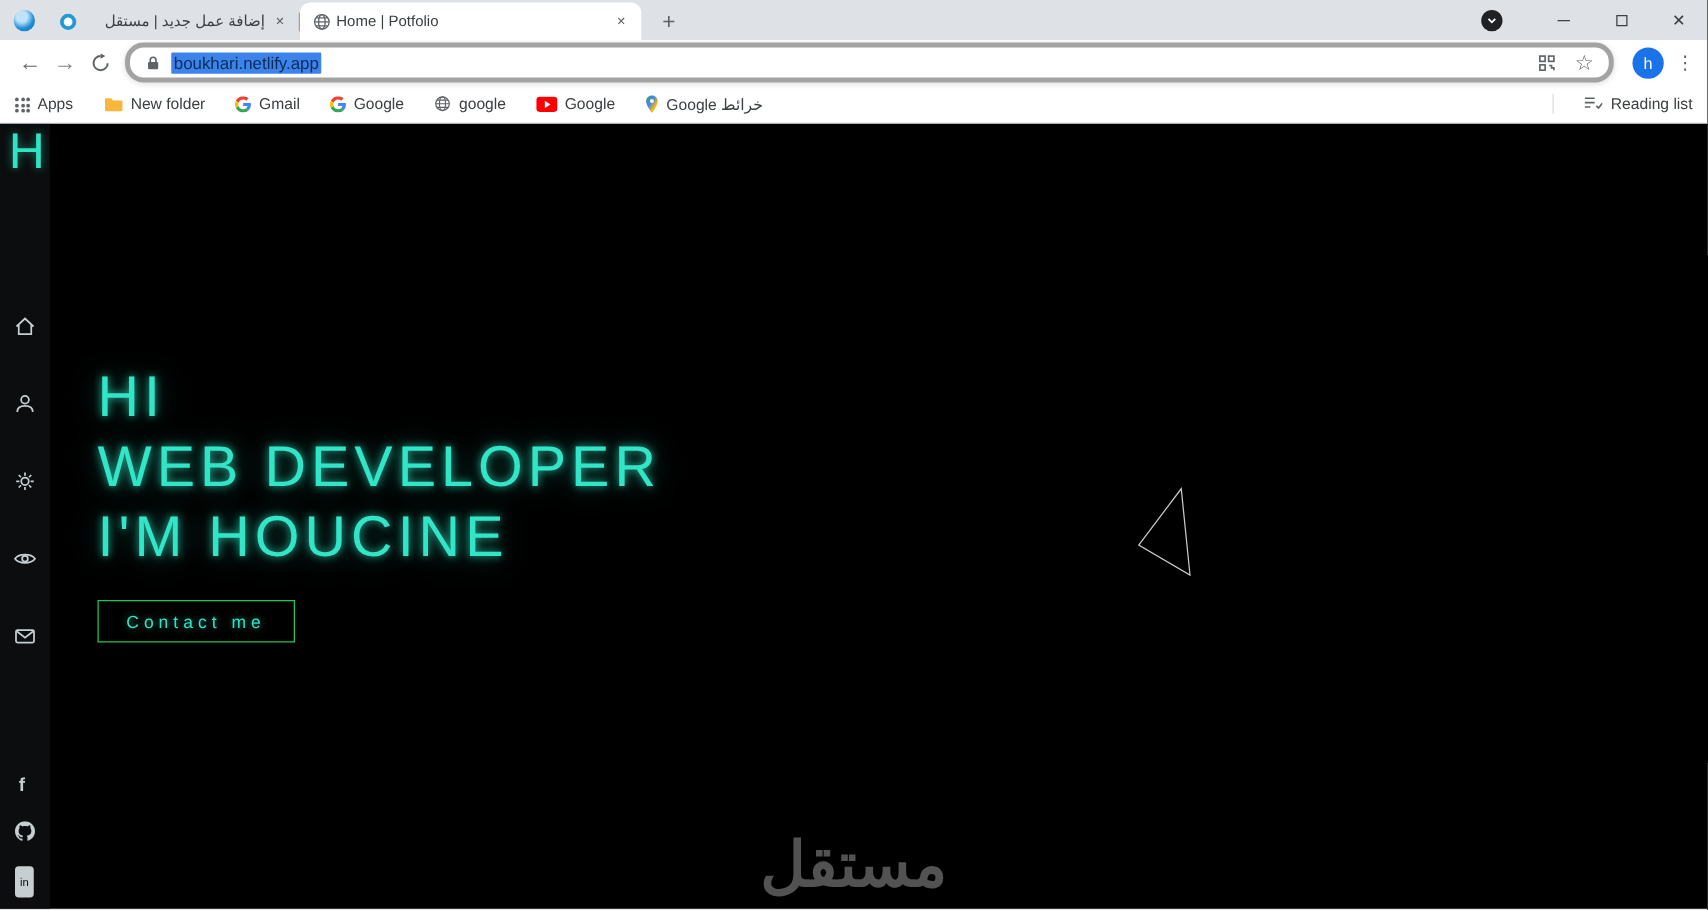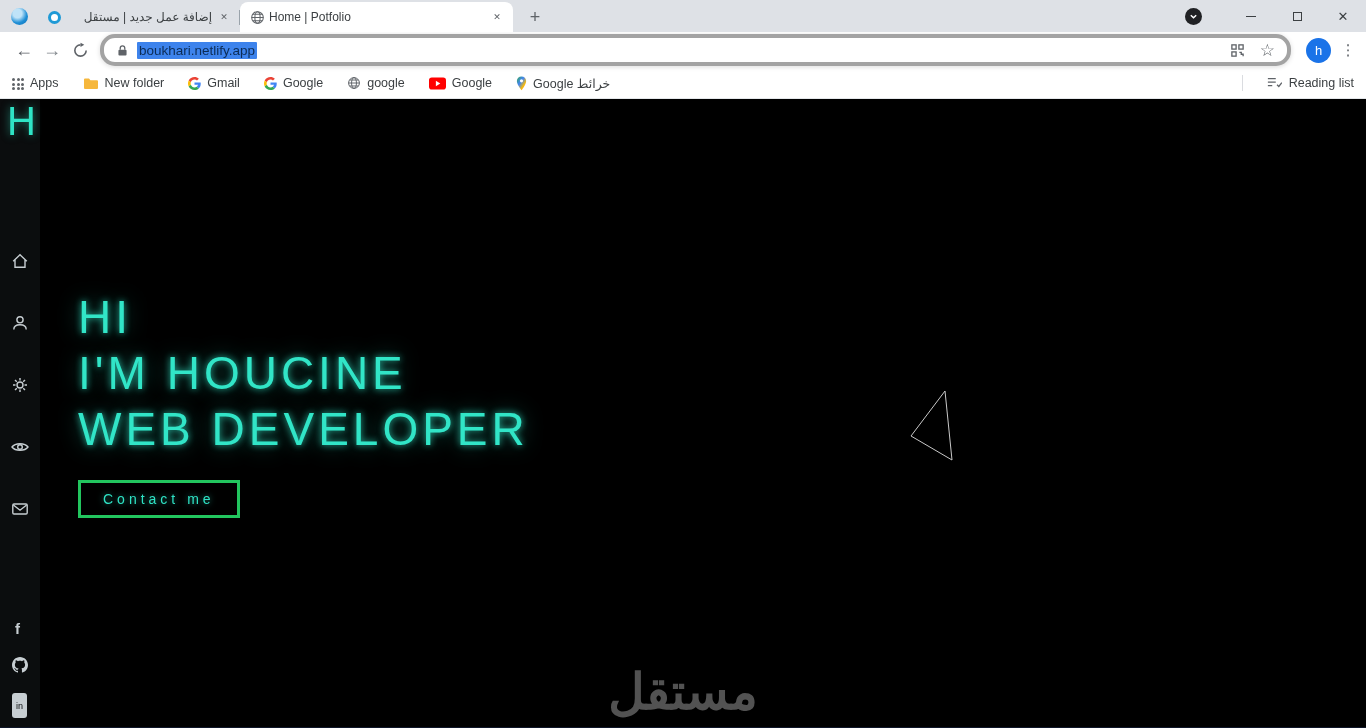--- a/index.html
+++ b/index.html
@@ -2,21 +2,21 @@
 <html><head>
 <meta charset="utf-8">
 <style>
   * { box-sizing: border-box; }
   html,body { margin:0; padding:0; }
   body {
     width:1366px; height:728px; overflow:hidden;
     font-family:"Liberation Sans", sans-serif;
     background:#000;
   }
-  .screen { width:1366px; height:728px; position:relative; background:#0f172a; }
+  .screen { width:1366px; height:728px; position:relative; background:#e5e5e5; }
 
   
   .titlebar { height:32px; background:#dee1e6; position:relative; display:flex; align-items:flex-end; }
   .app-icon { position:absolute; left:11px; top:8px; width:17px; height:17px; border-radius:50%;
     background:radial-gradient(circle at 38% 32%, #bfe3f8 0 28%, #1f8fd6 60%, #0d6cb4 100%); }
   .tab { height:30px; display:flex; align-items:center; padding:0 8px 0 10px; font-size:12px; color:#3c4043; position:relative; }
   .tab.inactive { margin-left:38px; width:202px; }
   .tab.inactive::after { content:""; position:absolute; right:0; top:8px; width:1px; height:15px; background:#9aa3ab; }
   .tab.active { width:273px; background:#fff; border-radius:8px 8px 0 0; }
   .tab-title { flex:1; white-space:nowrap; overflow:hidden; margin:0 4px; }
@@ -63,21 +63,21 @@
     text-shadow:0 0 8px rgba(47,227,197,.55); }
   .side-ico { position:absolute; left:10px; width:20px; height:20px; }
   .fb-ico { position:absolute; left:15px; font-size:15px; font-weight:700; color:#c7ced2; }
   .li-ico { position:absolute; left:12px; width:15px; height:25px; background:#c7ced2; border-radius:3px;
     color:#0b0d0e; font-size:9px; font-weight:400; display:flex; align-items:center; justify-content:center; }
   .gh-ico { position:absolute; left:12px; }
 
   .hero { position:absolute; left:78px; top:190px; }
   .hero-line { font-size:46px; line-height:56px; letter-spacing:4px; color:#31e5c7; font-weight:400;
     text-shadow:0 0 7px rgba(49,229,199,.8), 0 0 22px rgba(49,229,199,.45); white-space:nowrap; }
-  .contact-btn { margin-top:23px; display:inline-block; padding:8px 22px; border:3px solid #22c55e;
+  .contact-btn { margin-top:23px; display:inline-block; padding:8px 22px; border:1px solid #22c55e;
     background:transparent; color:#2fe3c5; font-size:14px; letter-spacing:4px;
     text-shadow:0 0 6px rgba(49,229,199,.6); font-family:"Liberation Sans",sans-serif; }
   .triangle { position:absolute; left:903px; top:283px; }
   .watermark { position:absolute; left:0; right:0; bottom:10px; text-align:center; }
   .wm-ar { font-size:50px; font-weight:700; color:#525252; line-height:1; }
   .wm-en { font-size:27px; color:#484848; letter-spacing:1px; margin-top:2px; }
 
   svg { display:block; }
 </style>
 </head>
@@ -298,22 +298,22 @@
       <span class="gh-ico" style="top:558px">
         <svg width="16" height="16" viewBox="0 0 24 24">
           <path fill="#c7ced2" d="M12 0C5.37 0 0 5.37 0 12c0 5.3 3.438 9.8 8.205 11.385.6.113.82-.258.82-.577 0-.285-.01-1.04-.015-2.04-3.338.724-4.042-1.61-4.042-1.61-.546-1.385-1.333-1.754-1.333-1.754-1.09-.745.082-.73.082-.73 1.205.085 1.838 1.236 1.838 1.236 1.07 1.835 2.807 1.305 3.492.998.108-.776.417-1.305.76-1.605-2.665-.3-5.466-1.332-5.466-5.93 0-1.31.465-2.38 1.235-3.22-.135-.303-.54-1.523.105-3.176 0 0 1.005-.322 3.3 1.23.96-.267 1.98-.399 3-.405 1.02.006 2.04.138 3 .405 2.28-1.552 3.285-1.23 3.285-1.23.645 1.653.24 2.873.12 3.176.765.84 1.23 1.91 1.23 3.22 0 4.61-2.805 5.625-5.475 5.92.42.36.81 1.096.81 2.22 0 1.606-.015 2.896-.015 3.286 0 .315.21.69.825.57C20.565 21.795 24 17.295 24 12c0-6.63-5.37-12-12-12z"></path>
         </svg>
       </span>
       <span class="li-ico" style="top:594px">in</span>
     </aside>
 
     <div class="hero">
       <div class="hero-line">HI</div>
+      <div class="hero-line">WEB DEVELOPER</div>
       <div class="hero-line">I'M HOUCINE</div>
-      <div class="hero-line">WEB DEVELOPER</div>
       <button class="contact-btn">Contact me</button>
     </div>
 
     <span class="triangle">
       <svg width="60" height="85">
           <polygon points="42,9 8,54 49,78" fill="none" stroke="#c9c9c9" stroke-width="1"></polygon>
         </svg>
     </span>
 
     <div class="watermark">

